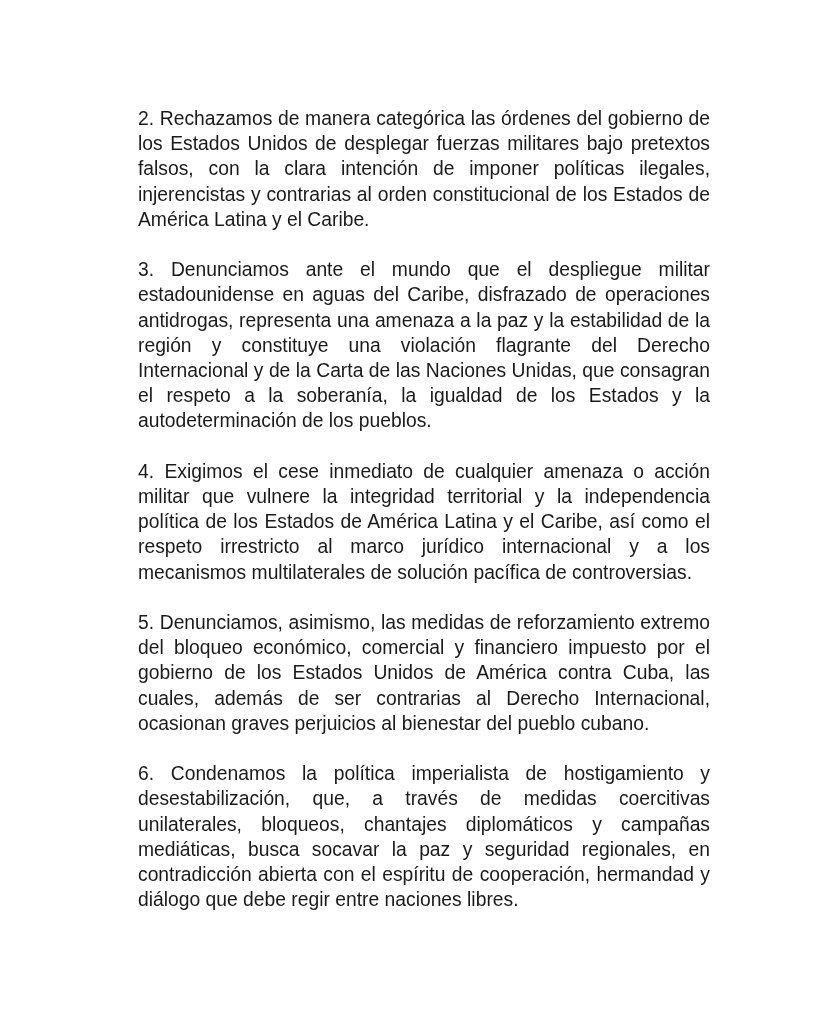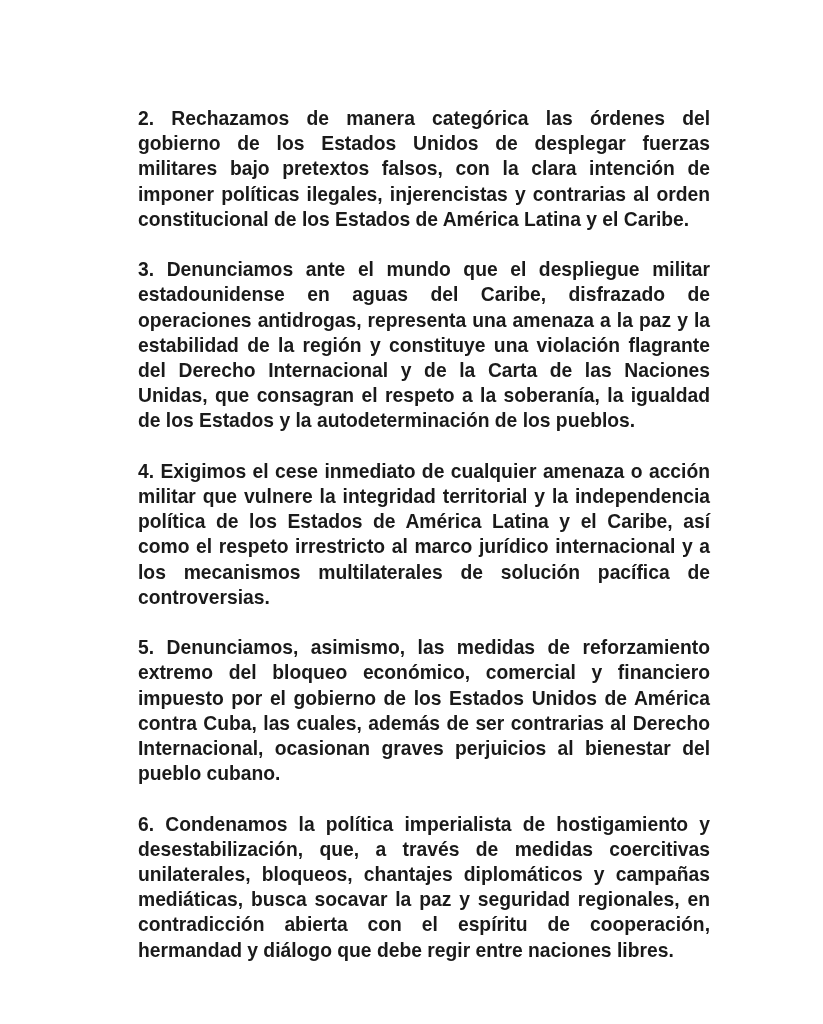--- a/index.html
+++ b/index.html
@@ -15,21 +15,20 @@
     }
     .page {
       position: absolute;
       left: 138px;
       top: 106px;
       width: 572px;
       font-family: "Liberation Sans", sans-serif;
       font-size: 19.3px;
       line-height: 25.2px;
       color: #1a1a1a;
-      font-weight: bold;
     }
     .para {
       margin: 0 0 25.2px 0;
       text-align: justify;
       text-align-last: left;
     }
   </style>
 </head>
 <body>
 

